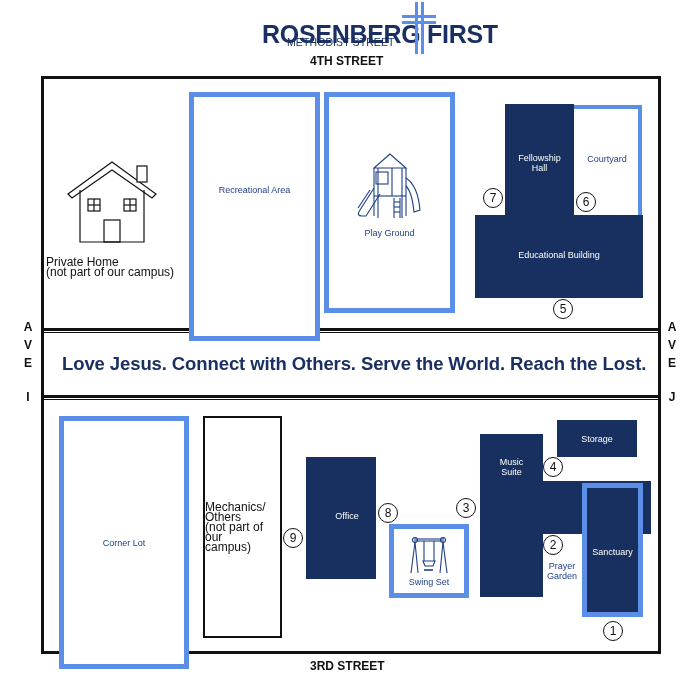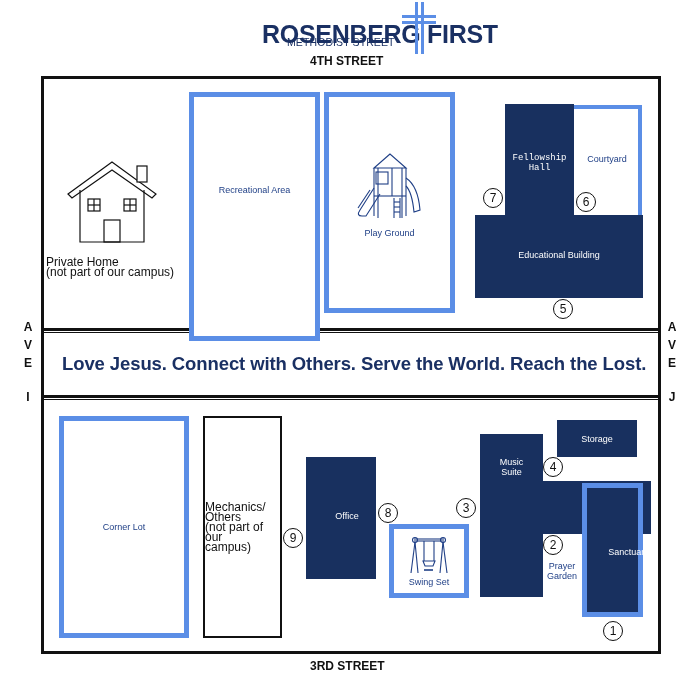--- a/index.html
+++ b/index.html
@@ -96,33 +96,33 @@
       <path d="M54,26 Q66,34 68,58 L62,60 Q60,40 54,34"></path>
     </g>
   </svg>
   <span class="lbl-blue" style="margin-top:6px;">Play Ground</span>
 </div>
 
 <div class="abs" style="left:572px;top:105px;width:70px;height:116px;border:4px solid #5b8ee6;border-left:none;border-bottom:none;background:#fff;"></div>
 <div class="abs lbl-blue" style="left:574px;top:154px;width:66px;">Courtyard</div>
 
 <div class="abs navy" style="left:505px;top:104px;width:69px;height:115px;"></div>
-<div class="abs lbl-white" style="left:505px;top:153px;width:69px;font-family:Liberation Mono, monospace;">
+<div class="abs lbl-white" style="left:505px;top:153px;width:69px;">
   <div>Fellowship</div>
   <div>Hall</div>
 </div>
 
 <div class="abs navy" style="left:475px;top:215px;width:168px;height:83px;"></div>
 <div class="abs lbl-white" style="left:475px;top:250px;width:168px;">Educational Building</div>
 
 <div class="abs marker" style="left:483px;top:188px;">7</div>
 <div class="abs marker" style="left:576px;top:192px;">6</div>
 <div class="abs marker" style="left:553px;top:299px;">5</div>
 
-<div class="abs blue-box" style="left:59px;top:416px;width:130px;height:222px;">
+<div class="abs blue-box" style="left:59px;top:416px;width:130px;height:253px;">
   <span class="lbl-blue">Corner Lot</span>
 </div>
 
 <div class="abs" style="left:203px;top:416px;width:79px;height:222px;border:2px solid #111;display:flex;align-items:center;justify-content:center;">
   <div class="lbl-black">
     <div>Mechanics/</div>
     <div>Others</div>
     <div>(not part of our</div>
     <div>campus)</div>
   </div>
@@ -155,21 +155,21 @@
 <div class="abs navy" style="left:540px;top:481px;width:111px;height:53px;"></div>
 <div class="abs lbl-white" style="left:480px;top:457px;width:63px;">
   <div>Music</div>
   <div>Suite</div>
 </div>
 
 <div class="abs navy" style="left:557px;top:420px;width:80px;height:37px;"></div>
 <div class="abs lbl-white" style="left:557px;top:434px;width:80px;">Storage</div>
 
 <div class="abs navy" style="left:582px;top:483px;width:61px;height:134px;border:5px solid #5b8ee6;"></div>
-<div class="abs lbl-white" style="left:582px;top:547px;width:61px;margin-left:16px;">Sanctuary</div>
+<div class="abs lbl-white" style="left:582px;top:547px;width:61px;">Sanctuary</div>
 
 <div class="abs lbl-blue" style="left:543px;top:561px;width:38px;">
   <div>Prayer</div>
   <div>Garden</div>
 </div>
 
 <div class="abs marker" style="left:283px;top:528px;">9</div>
 <div class="abs marker" style="left:378px;top:503px;">8</div>
 <div class="abs marker" style="left:456px;top:498px;">3</div>
 <div class="abs marker" style="left:543px;top:457px;">4</div>

